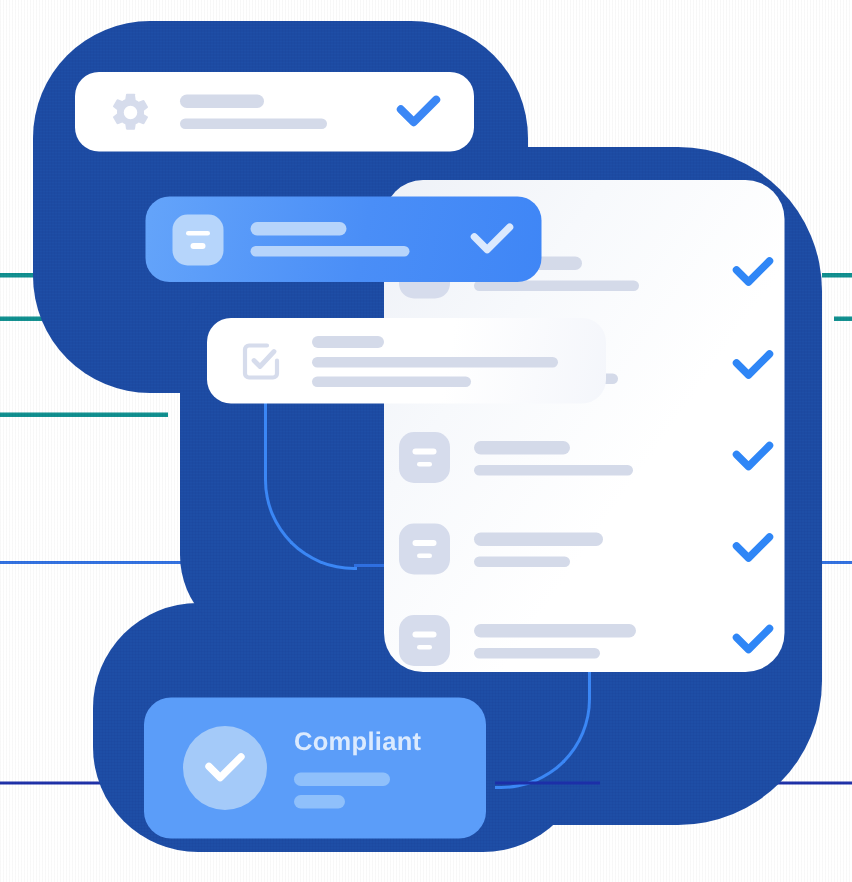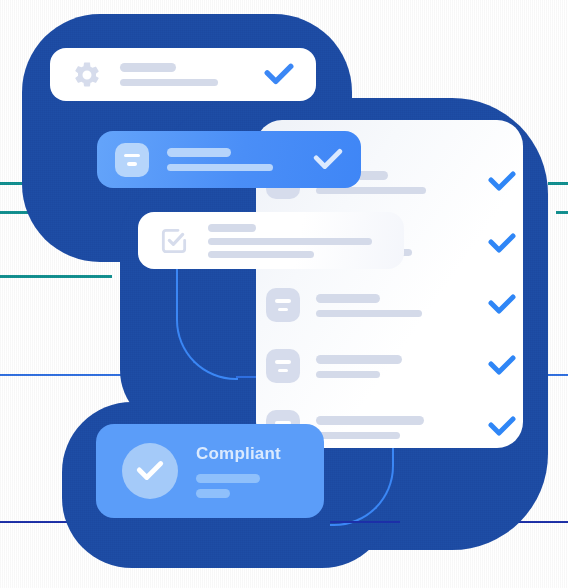--- a/index.html
+++ b/index.html
@@ -54,21 +54,21 @@
   .docicon i.l{width:16px;}
   .docicon i.s{width:10px;}
 
   
   .check{display:block;}
 
   
   .lrow{position:absolute;display:flex;align-items:center;}
 
   
-  .compliant{position:absolute;left:96px;top:424px;width:228px;height:94px;
+  .compliant{position:absolute;left:96px;top:465px;width:228px;height:94px;
              border-radius:18px;background:#5b9df9;display:flex;align-items:center;
              padding-left:26px;box-sizing:border-box;gap:18px;}
   .circ{width:56px;height:56px;border-radius:50%;background:#a4caf9;
         display:flex;align-items:center;justify-content:center;flex:0 0 auto;}
   .ctext{display:flex;flex-direction:column;gap:10px;}
   .ctitle{color:#dbeafe;font-size:17px;font-weight:bold;letter-spacing:.2px;}
   .cbar{background:#8fc0fb;border-radius:5px;height:9px;}
 </style>
 </head>
 <body>

